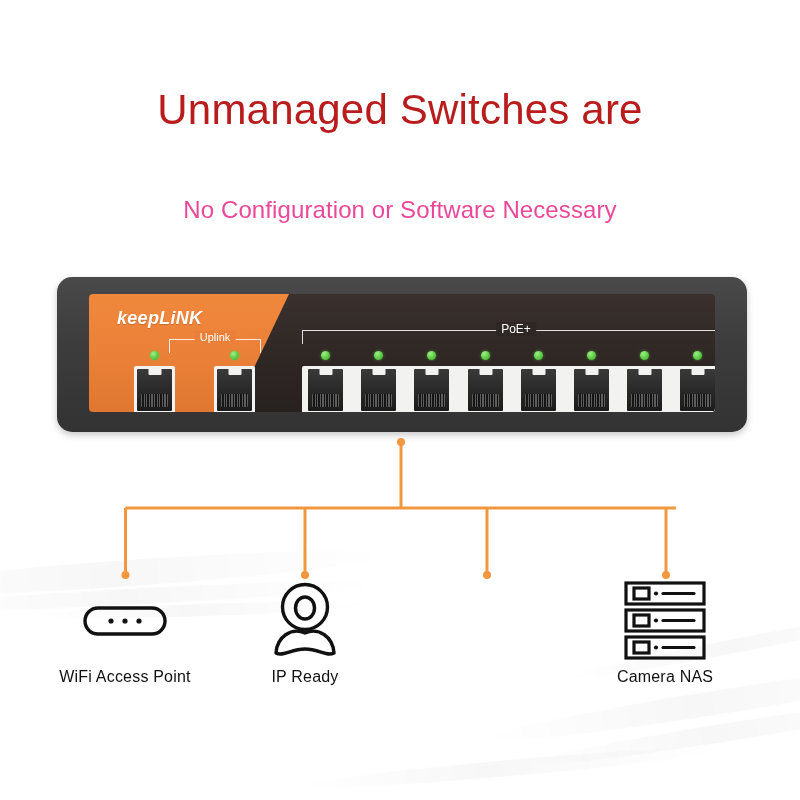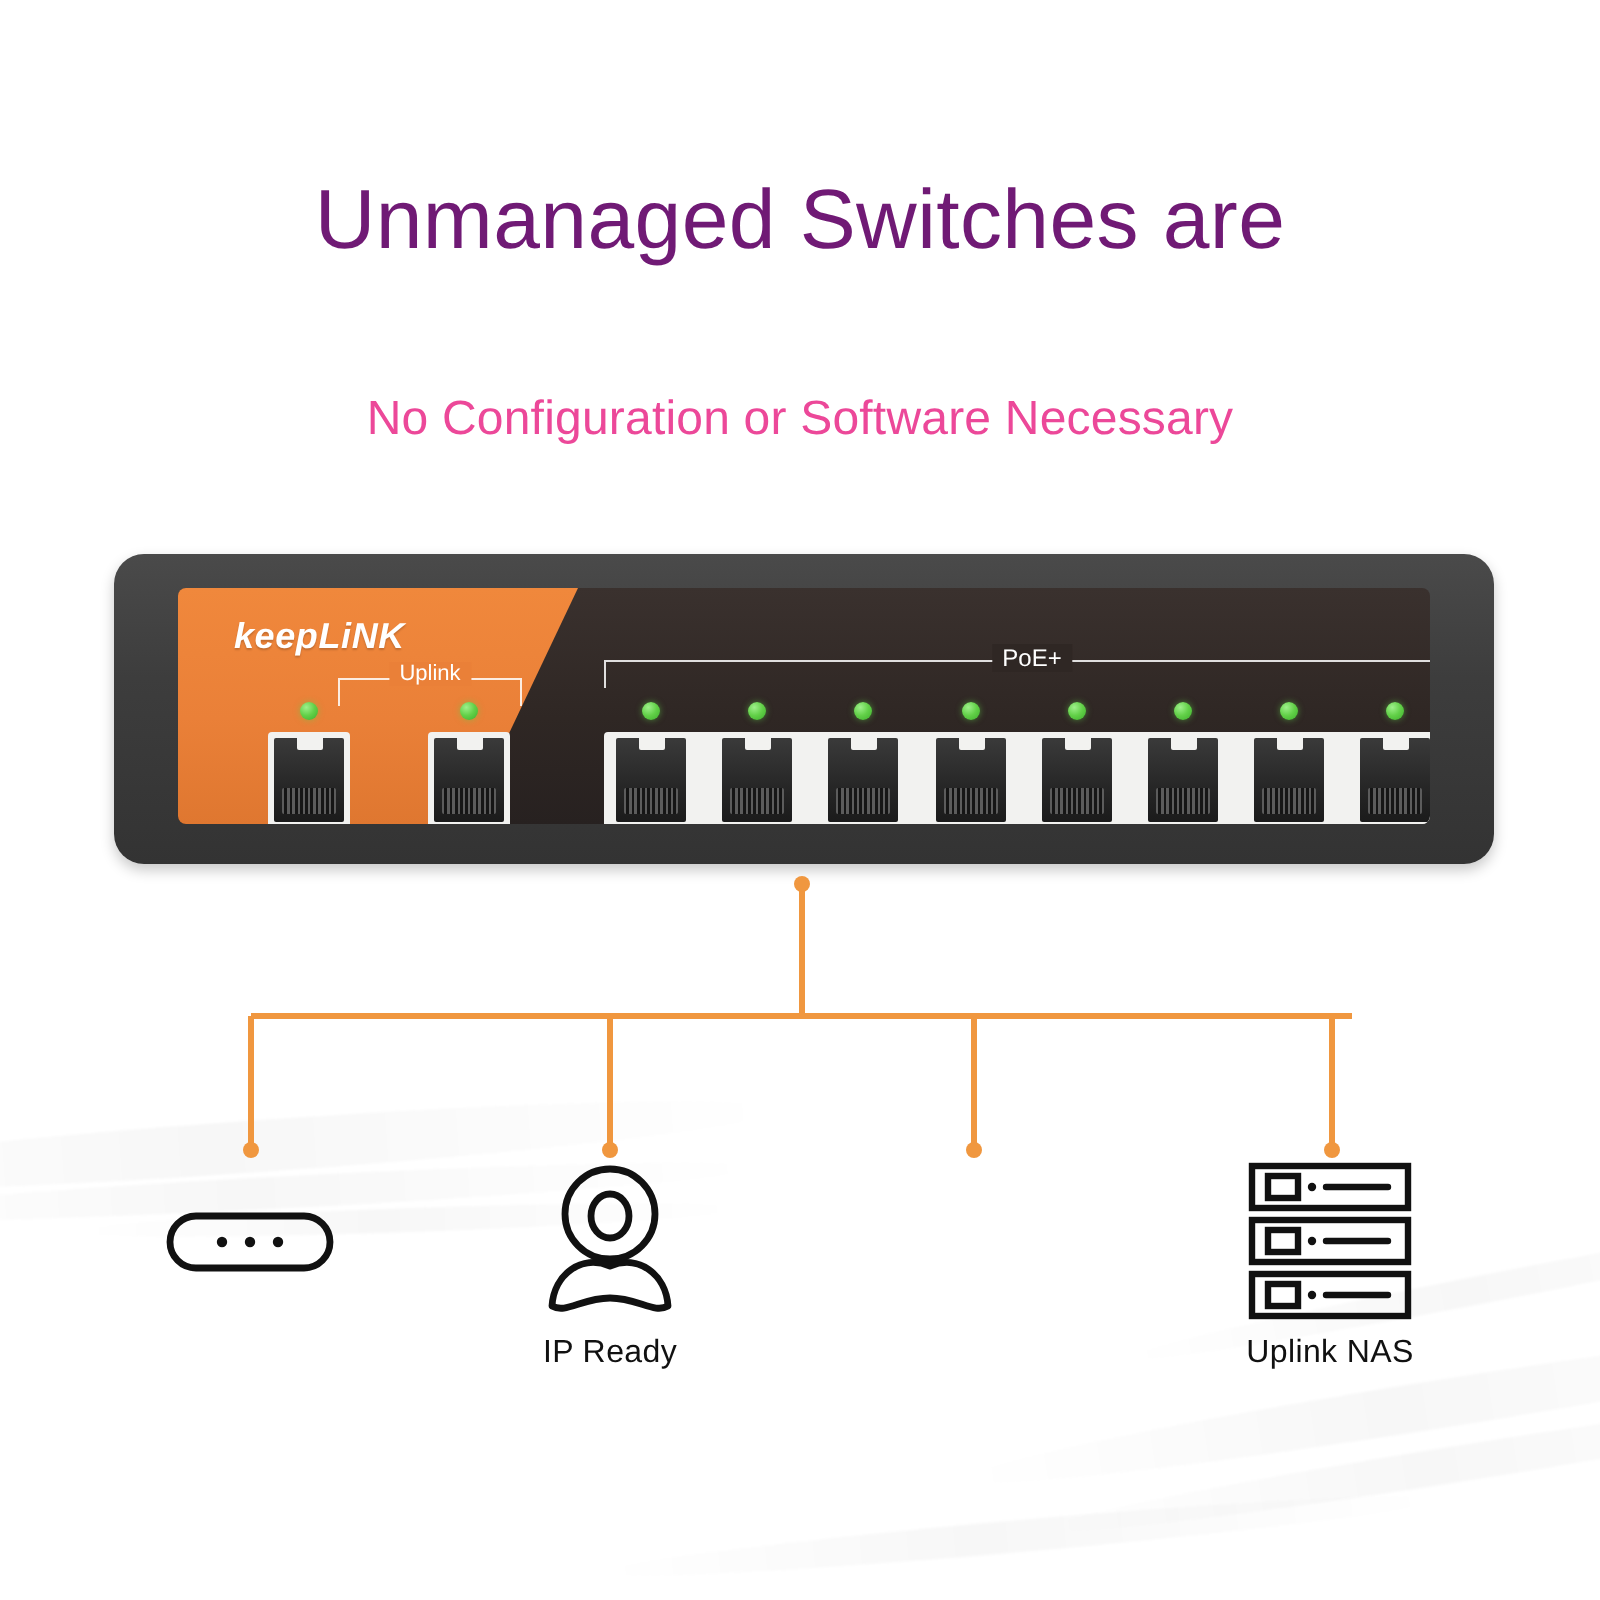--- a/index.html
+++ b/index.html
@@ -41,21 +41,21 @@
   
   .headline {
     position: absolute;
     left: 0; right: 0;
     top: 84px;
     text-align: center;
     font-size: 42px;
     line-height: 52px;
     font-weight: 400;
     letter-spacing: 0.2px;
-    color: #701a75;
+    color: #b91c1c;
   }
   .subhead {
     position: absolute;
     left: 0; right: 0;
     top: 196px;
     text-align: center;
     font-size: 24px;
     font-weight: 400;
     letter-spacing: 0.1px;
     color: #ec4899;
@@ -355,20 +355,21 @@
 
   <div class="device d0">
     <div class="glyph">
       <svg width="86" height="46" viewBox="0 0 86 46">
         <rect x="3" y="10" width="80" height="26" rx="13" ry="13" fill="none" stroke="#111" stroke-width="3.4"></rect>
         <circle cx="29" cy="23" r="2.6" fill="#111"></circle>
         <circle cx="43" cy="23" r="2.6" fill="#111"></circle>
         <circle cx="57" cy="23" r="2.6" fill="#111"></circle>
       </svg>
     </div>
+    <div class="label">WiFi Access Point</div>
   </div>
 
   <div class="device d1">
     <div class="glyph">
       <svg width="76" height="84" viewBox="0 0 76 84">
         <circle cx="38" cy="28" r="22.5" fill="none" stroke="#111" stroke-width="3.4"></circle>
         <ellipse cx="38" cy="29" rx="9.5" ry="11" fill="none" stroke="#111" stroke-width="3.4"></ellipse>
         <path d="M9 74 C10 58, 24 48, 38 54 C52 48, 66 58, 67 74
                  C60 78, 52 70, 38 70 C24 70, 16 78, 9 74 Z" fill="none" stroke="#111" stroke-width="3.4" stroke-linejoin="round"></path>
       </svg>
@@ -393,16 +394,16 @@
           <circle cx="34" cy="41.5" r="2.1"></circle>
           <circle cx="34" cy="68.5" r="2.1"></circle>
         </g>
         <g stroke="#111" stroke-width="3.2" stroke-linecap="round">
           <line x1="41" y1="14.5" x2="72" y2="14.5"></line>
           <line x1="41" y1="41.5" x2="72" y2="41.5"></line>
           <line x1="41" y1="68.5" x2="72" y2="68.5"></line>
         </g>
       </svg>
     </div>
-    <div class="label">Uplink NAS</div>
+    <div class="label">Camera NAS</div>
   </div>
 
 </div>
 
 </body></html>

